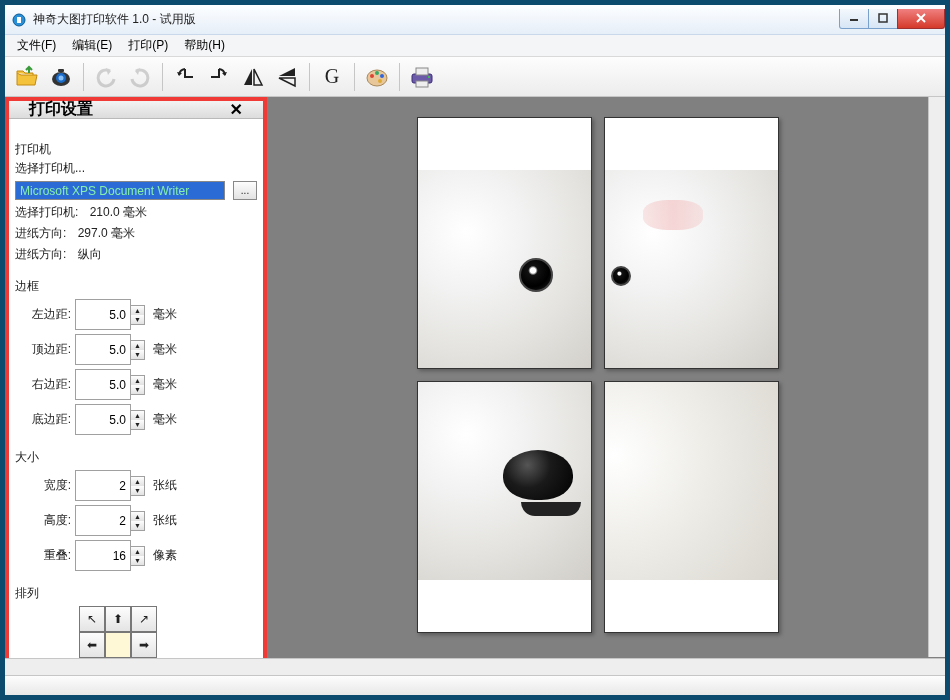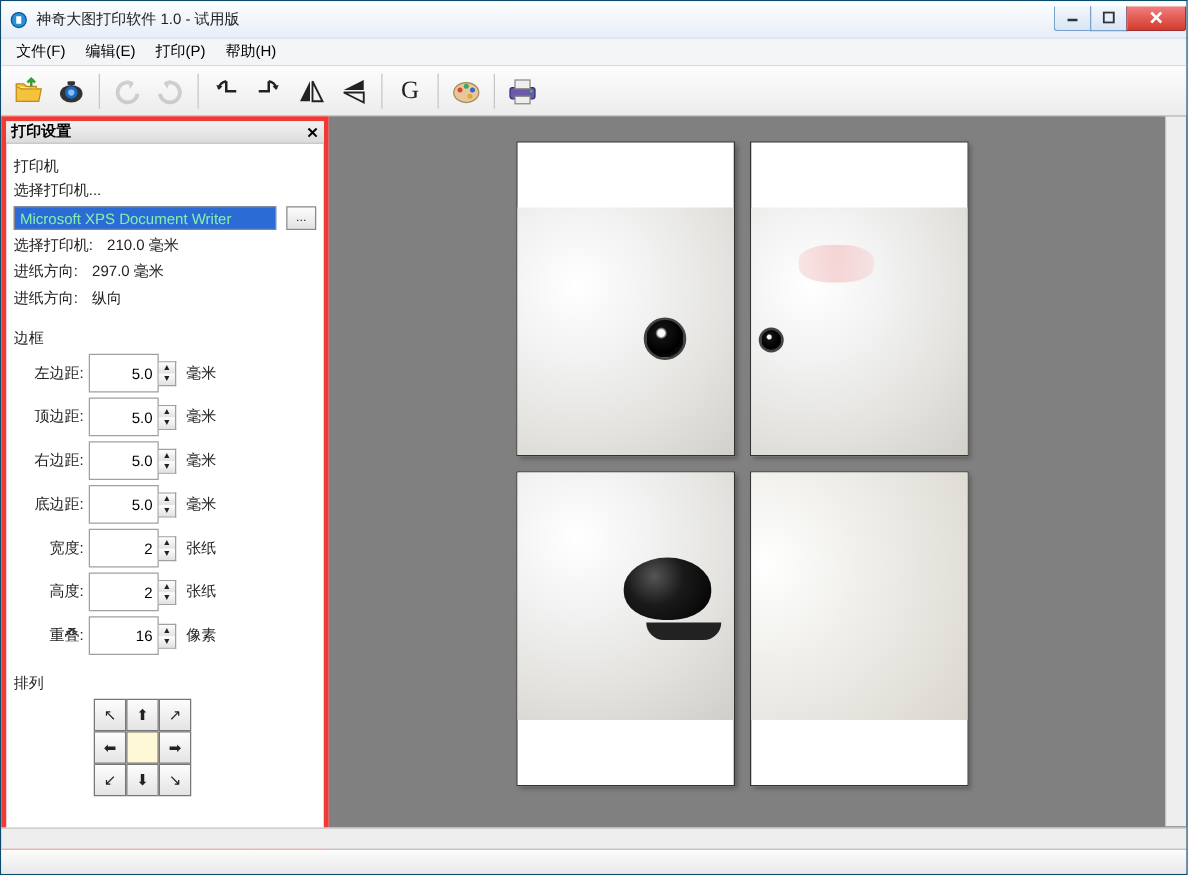--- a/index.html
+++ b/index.html
@@ -1,36 +1,36 @@
 <!DOCTYPE html>
 <html><head>
 <meta charset="utf-8">
 <style>
   * { box-sizing: border-box; margin: 0; padding: 0; }
   body { font-family: "Microsoft YaHei", "SimSun", Tahoma, sans-serif; font-size: 12px; background: #4a7bb8; user-select: none; }
-  .window { width: 950px; height: 700px; background: #fff; position: relative; display: flex; flex-direction: column; border: 1px solid #0c4a6e; }
+  .window { width: 950px; height: 700px; background: #fff; position: relative; display: flex; flex-direction: column; border: 5px solid #0c4a6e; }
   .titlebar { height: 30px; background: linear-gradient(#fdfeff,#e6eef8); display: flex; align-items: center; padding: 0 0 0 6px; border-bottom: 1px solid #c9d8ea; }
   .titlebar .icon { width: 16px; height: 16px; margin-right: 6px; display: flex; align-items: center; justify-content: center; }
   .title-text { flex: 1; color: #222; font-size: 12px; }
   .win-buttons { display: flex; height: 22px; }
   .win-btn { width: 30px; height: 20px; border: 1px solid #7aa0cc; border-top: none; margin-left: -1px; background: linear-gradient(#f4f8fd,#d7e5f5); display: flex; align-items: center; justify-content: center; cursor: default; }
   .win-btn.close { width: 48px; background: linear-gradient(#f08080,#d43a2a); border-color: #a03030; color: #fff; border-bottom-right-radius:3px;}
   .win-btn.min { border-bottom-left-radius: 3px;}
   .menubar { height: 22px; background: #f4f5f6; display: flex; align-items: flex-end; padding: 0 4px; border-bottom: 1px solid #d9d9d9; }
   .menu-item { padding: 2px 8px; cursor: default; }
   .toolbar { height: 40px; background: linear-gradient(#fdfdfd,#ececec); border-bottom: 1px solid #c6c6c6; display: flex; align-items: center; padding: 0 6px; gap: 2px; }
   .tbtn { width: 32px; height: 32px; display: flex; align-items: center; justify-content: center; border: 1px solid transparent; border-radius: 3px; cursor: default; }
   .tsep { width: 1px; height: 28px; background: #c6c6c6; margin: 0 4px; }
   .disabled { opacity: 0.35; }
   .client { flex: 1; display: flex; min-height: 0; }
   .side-wrap { width: 262px; background: #fff; border: 4px solid #ef3a36; display: flex; flex-direction: column; }
-  .panel-title { height: 18px; background: linear-gradient(#f3f3f3,#dcdcdc); border-bottom: 1px solid #b9b9b9; display: flex; align-items: center; padding: 0 4px; font-weight: bold; font-size: 12px; }
+  .panel-title { height: 18px; background: linear-gradient(#f3f3f3,#dcdcdc); border-bottom: 1px solid #b9b9b9; display: flex; align-items: center; padding: 0 20px; font-weight: bold; font-size: 16px; }
   .panel-title .x { margin-left: auto; font-weight: bold; cursor: default; }
   .panel-body { flex: 1; padding: 4px 6px; overflow: hidden; font-size: 12px; color: #222; }
-  .section-h { margin-top: 6px; }
+  .section-h { margin-top: 18px; }
   .row { display: flex; align-items: center; margin: 4px 0; gap: 4px;}
   .row .lbl { width: 56px; text-align: right; }
   .row .spin { display:flex; align-items:center; }
   .spin input { width: 56px; height: 31px; border: 1px solid #a0a0a0; text-align: right; padding: 0 4px; font-size: 12px; }
   .spin .arrows { width: 14px; height: 20px; border: 1px solid #a0a0a0; border-left: none; display: flex; flex-direction: column; }
   .spin .arrows span { flex:1; display:flex; align-items:center; justify-content:center; font-size:7px; line-height:1; background: linear-gradient(#fdfdfd,#e2e2e2); cursor:default;}
   .unit { margin-left: 4px; }
   .printer-sel { width: 210px; height: 19px; border: 1px solid #888; background: #2a6bd6; color: #86efac; padding: 0 4px; display: flex; align-items: center; overflow:hidden; white-space:nowrap;}
   .printer-btn { width: 24px; height: 19px; border: 1px solid #888; background: linear-gradient(#fdfdfd,#e2e2e2); display: flex; align-items: center; justify-content: center; font-size: 10px; margin-left:4px; cursor:default;}
   .arrow-grid { display: grid; grid-template-columns: repeat(3, 26px); grid-template-rows: repeat(3, 26px); gap: 0; margin-left: 64px; margin-top: 4px;}
@@ -225,20 +225,21 @@
           <span class="spin">
               <input value="5.0" style="">
               <span class="arrows">
                 <span>▲</span>
                 <span>▼</span>
               </span>
             </span>
           <span class="unit">毫米</span>
         </div>
 
+        <div class="section-h" style="margin-top:14px;">大小</div>
         <div class="row">
           <span class="lbl">宽度:</span>
           <span class="spin">
               <input value="2" style="">
               <span class="arrows">
                 <span>▲</span>
                 <span>▼</span>
               </span>
             </span>
           <span class="unit">张纸</span>

